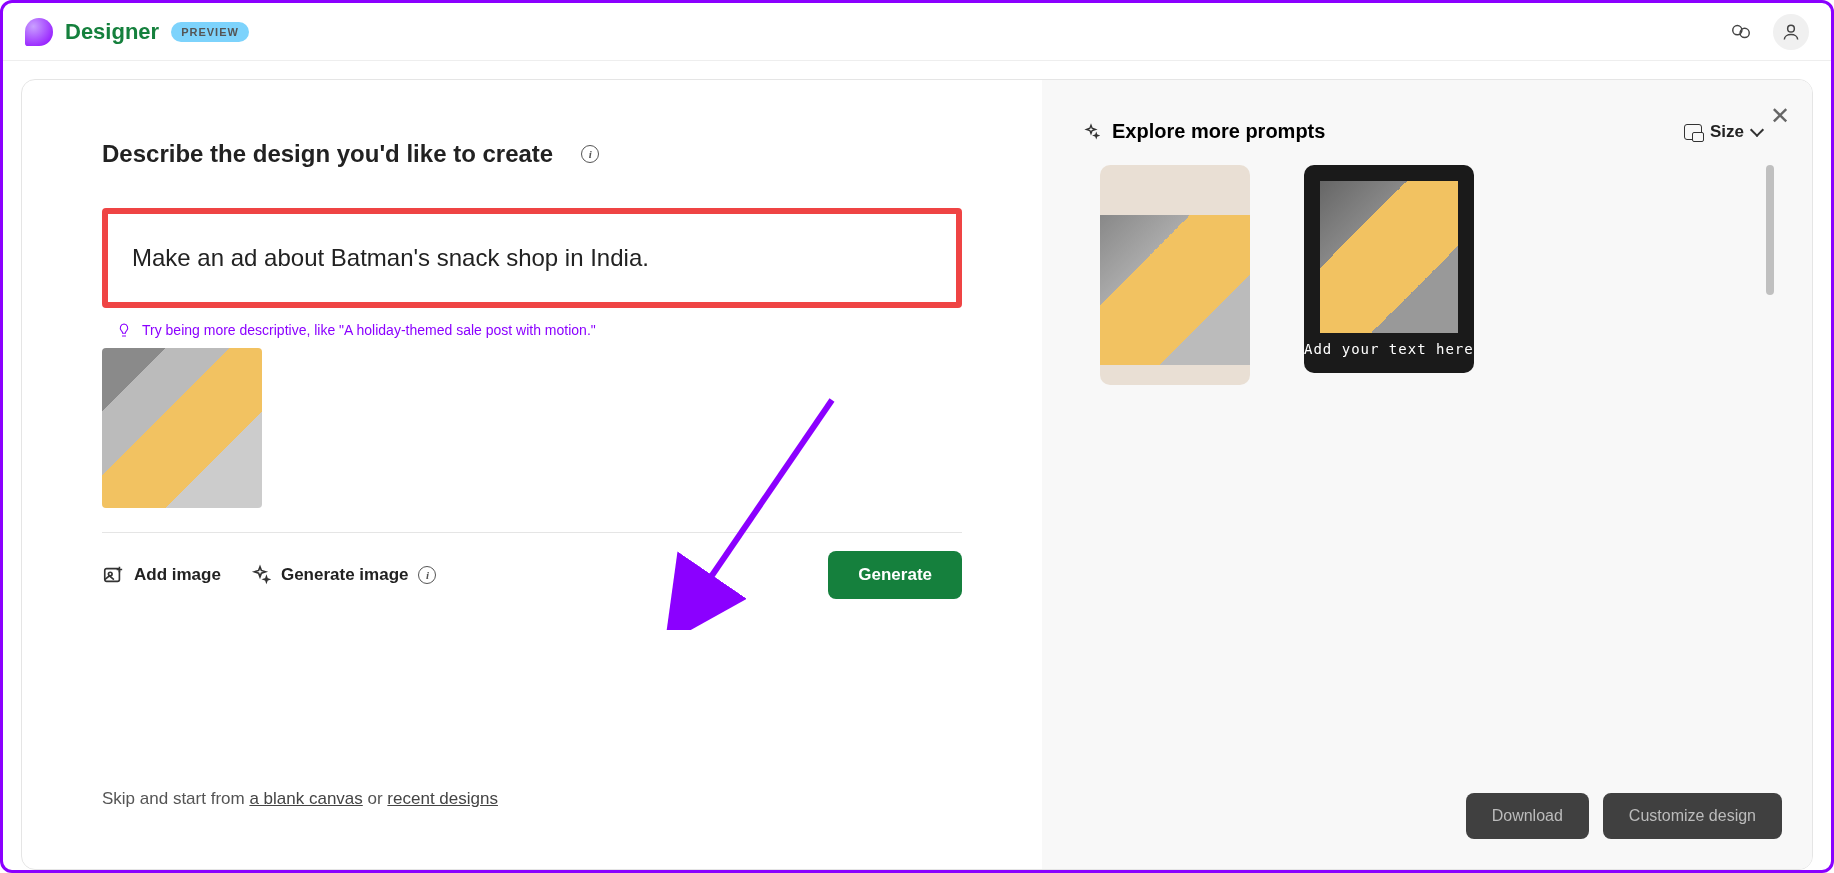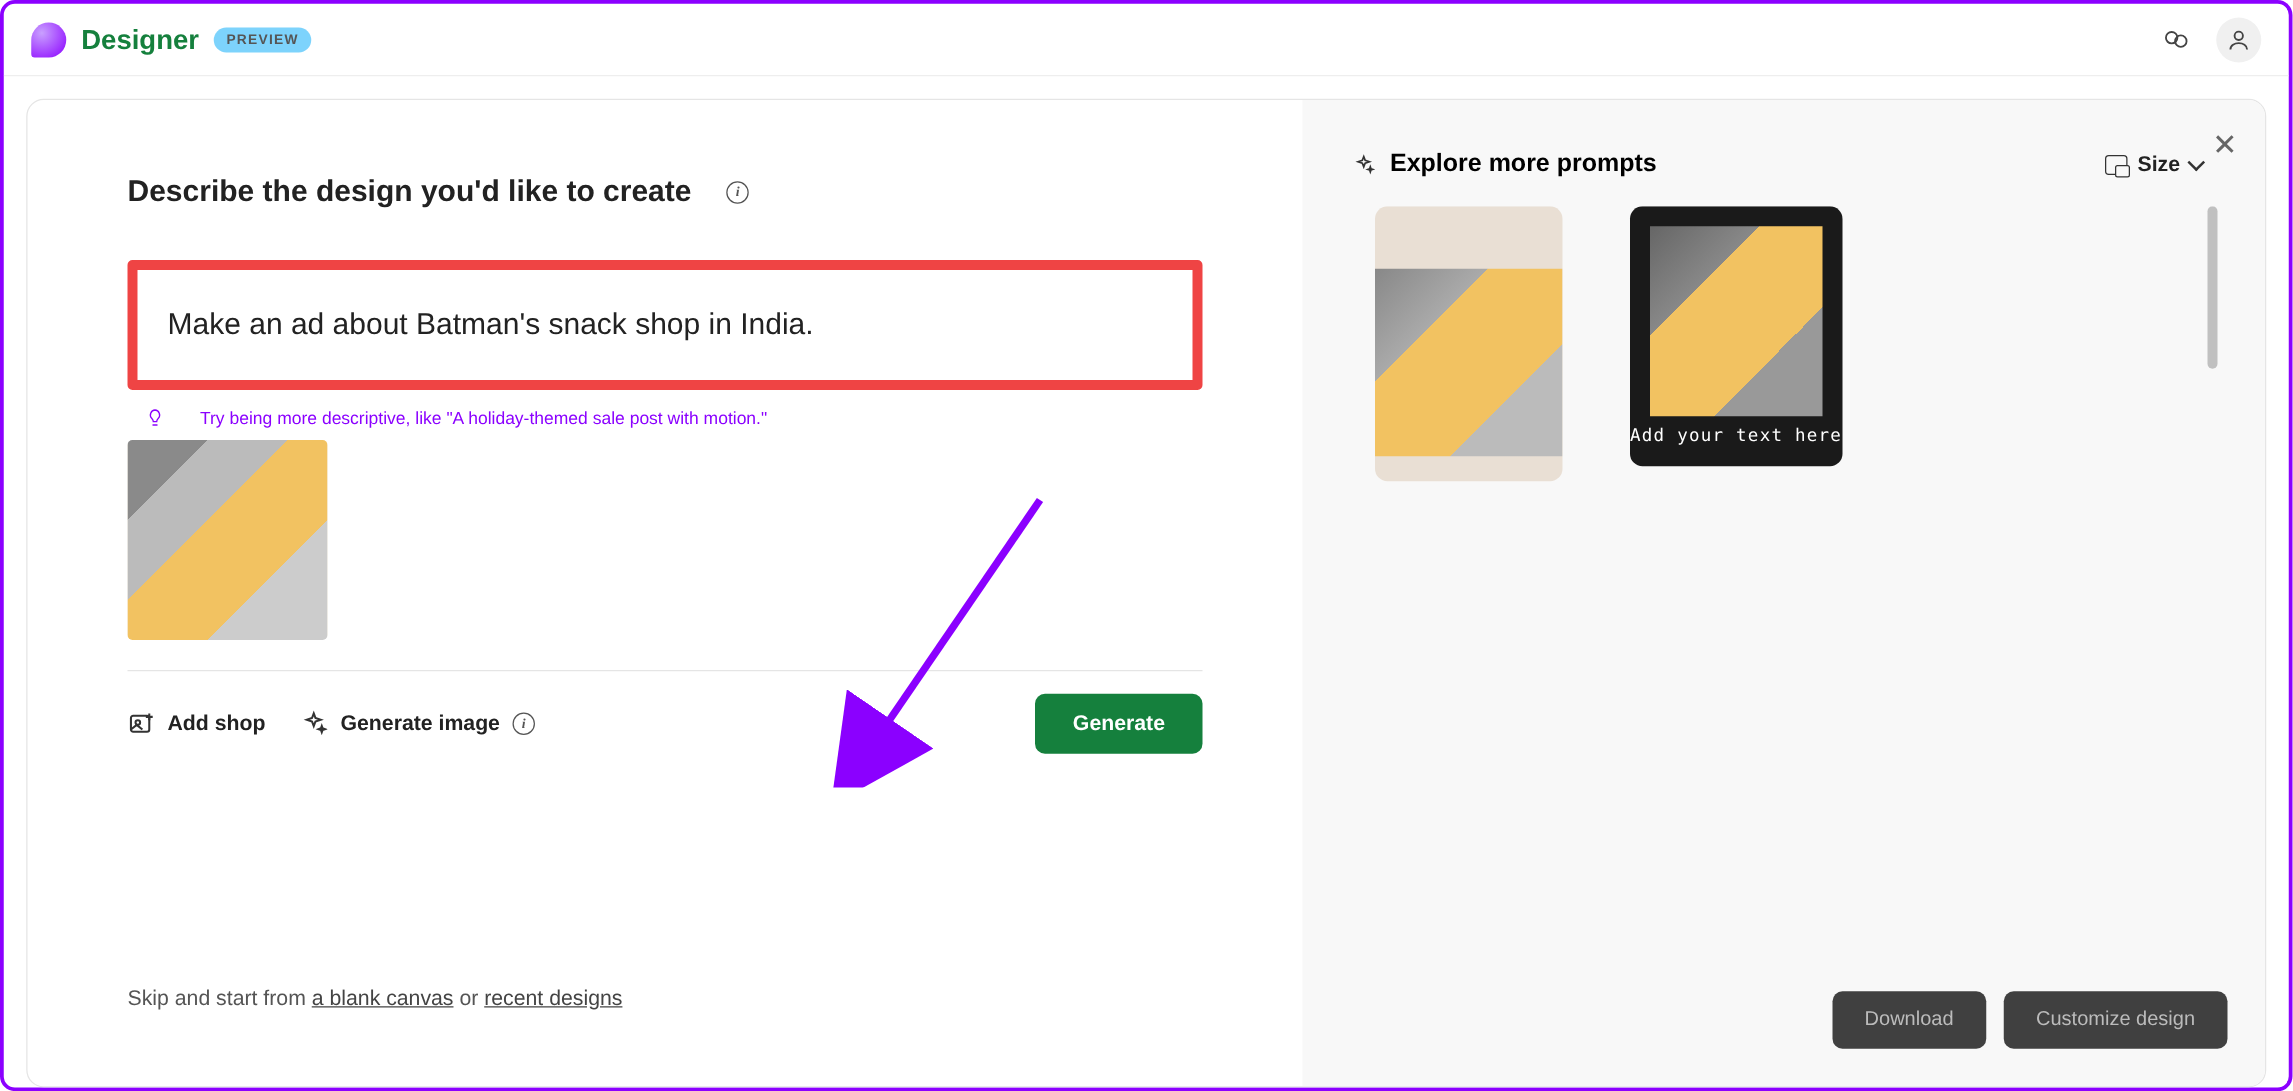--- a/index.html
+++ b/index.html
@@ -61,26 +61,26 @@
 .section-title {
   font-size: 24px; font-weight: 600; color: #222;
   display: flex; align-items: center; gap: 28px; margin-bottom: 40px;
 }
 .info-circle {
   width: 18px; height: 18px; border: 1.5px solid #555; border-radius: 50%;
   display: inline-flex; align-items: center; justify-content: center;
   font-size: 11px; color: #555; font-style: italic; font-family: serif;
 }
 .prompt-box {
-  border: 8px solid #ef4444; border-radius: 4px;
+  border: 6px solid #ef4444; border-radius: 4px;
   padding: 30px 24px; margin-bottom: 14px;
 }
 .prompt-text { font-size: 24px; color: #222; }
 .hint-row {
-  display: flex; align-items: center; gap: 28px;
+  display: flex; align-items: center; gap: 10px;
   color: #8B00FF; font-size: 14px; padding-left: 14px; margin-bottom: 10px;
 }
 .bulb { width: 16px; height: 16px; color: #8B00FF; }
 .thumb-img {
   width: 160px; height: 160px; background: #d9c9a3;
   border-radius: 4px; margin-top: 4px; margin-bottom: 0px;
   background-image: linear-gradient(135deg,#8a8a8a 20%, #bbb 20%, #bbb 40%, #f2c261 40%, #f2c261 70%, #ccc 70%);
 }
 .divider { border-top: 1px solid #e5e5e5; margin: 24px 0 18px 0; }
 .toolbar { display: flex; align-items: center; justify-content: space-between; }
@@ -200,21 +200,21 @@
 
       <div class="toolbar">
         <div class="tool-left">
           <div class="tool-item">
             <svg class="tool-icon" viewBox="0 0 24 24" fill="none" stroke="currentColor" stroke-width="1.8">
                 <rect x="3" y="5" width="16" height="14" rx="2"></rect>
                 <circle cx="9" cy="11" r="2"></circle>
                 <path d="M3 17l5-4 5 4"></path>
                 <path d="M19 3v6M16 6h6"></path>
               </svg>
-            <span>Add shop</span>
+            <span>Add image</span>
           </div>
           <div class="tool-item">
             <svg class="tool-icon" viewBox="0 0 24 24" fill="none" stroke="currentColor" stroke-width="1.8">
                 <path d="M12 3l1.5 4L18 8.5 13.5 10 12 14l-1.5-4L6 8.5 10.5 7z"></path>
                 <path d="M19 14l.7 2 2 .7-2 .7-.7 2-.7-2-2-.7 2-.7z"></path>
               </svg>
             <span>Generate image</span>
             <span class="info-circle">i</span>
           </div>
         </div>

